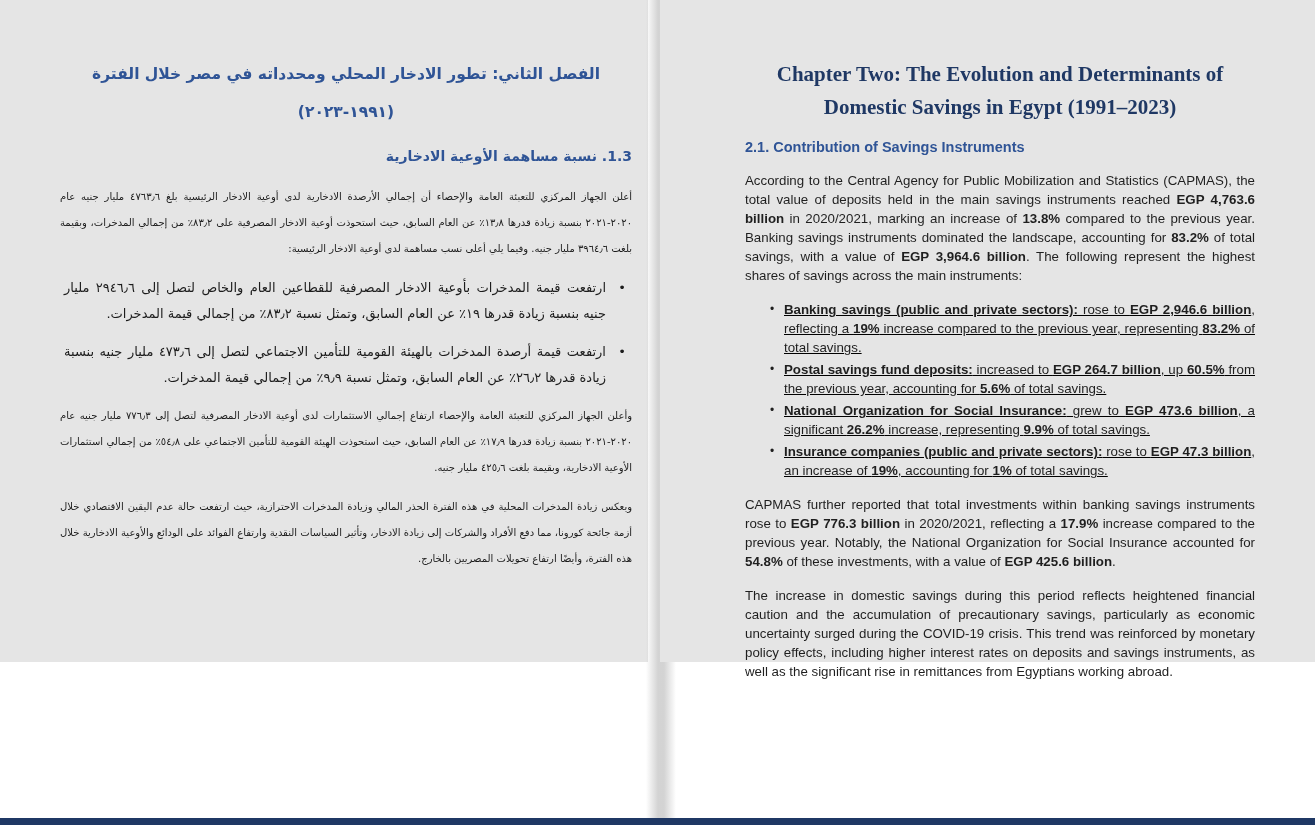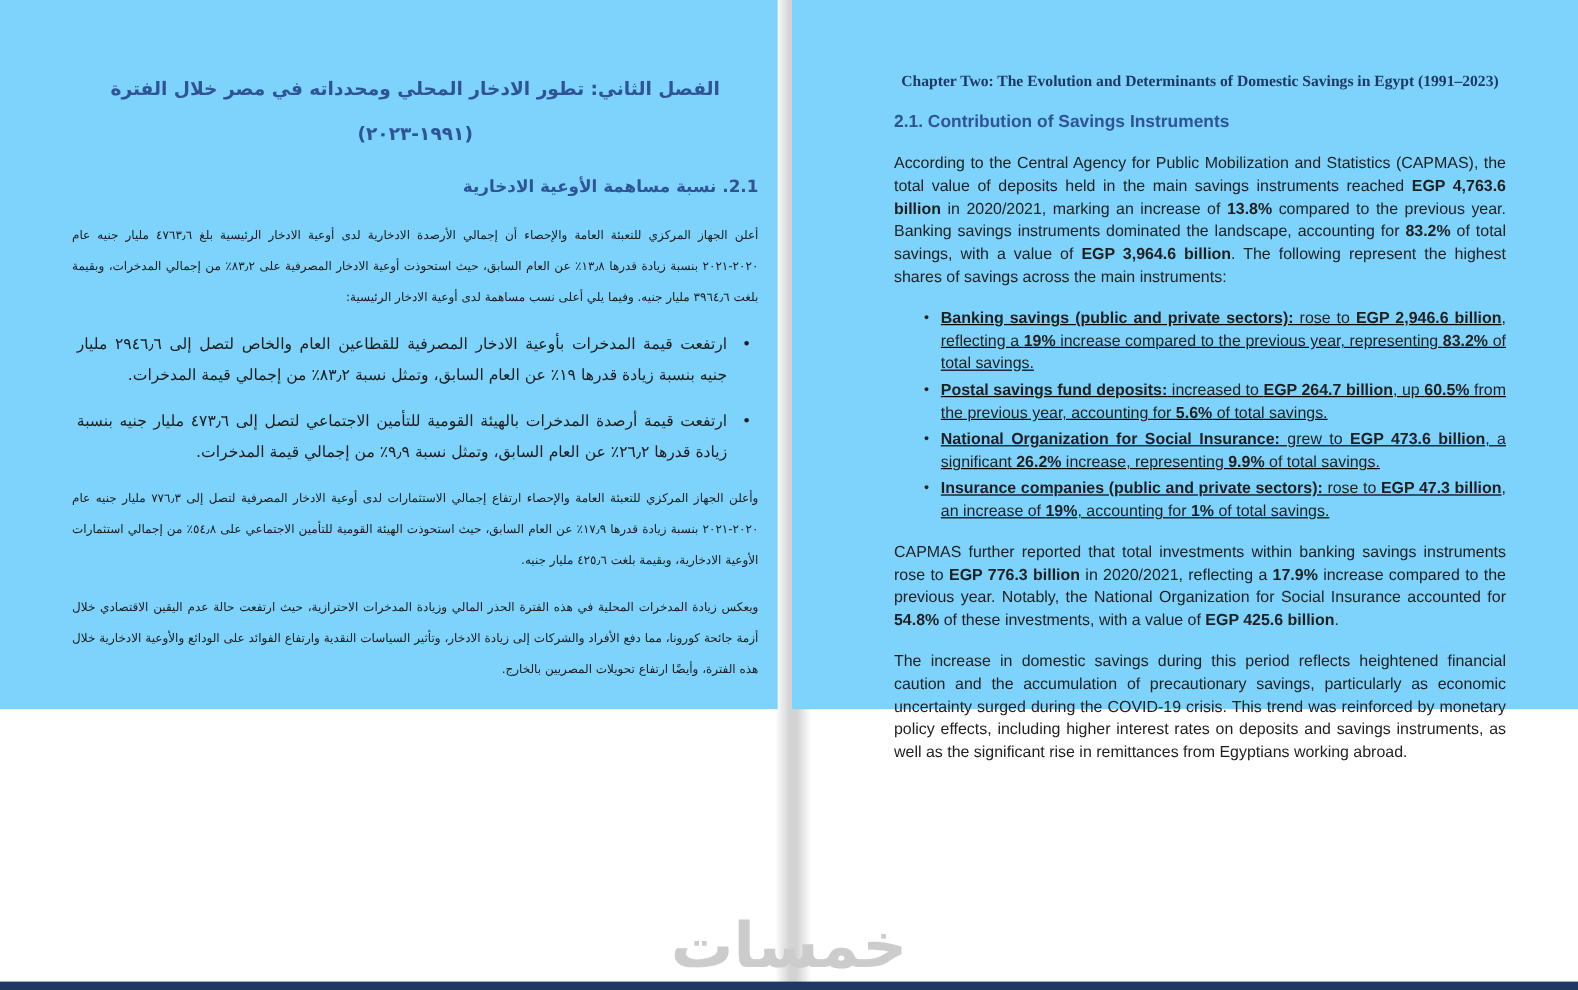--- a/index.html
+++ b/index.html
@@ -2,37 +2,37 @@
 <html style="--title-blue: #1f3864; --heading-blue: #2f5496; --bar-navy: #1f3864; --watermark-gray: #cccccc;"><head>
 <meta charset="utf-8">
 <style>
   * { margin:0; padding:0; box-sizing:border-box; }
   html,body { background:#ffffff; }
   .canvas {
     position:relative; width:1315px; height:825px;
     background:#ffffff; overflow:hidden;
     font-family:"Liberation Sans","DejaVu Sans",sans-serif;
   }
-  .page { position:absolute; top:0; height:591px; background:#7dd3fc; }
+  .page { position:absolute; top:0; height:662px; background:#e5e5e5; }
 
   
   .page-ar { left:0; width:648px; padding:62px 16px 0 60px; font-family:"DejaVu Sans",sans-serif; }
   .ar-title { text-align:center; font-weight:bold; font-size:15.5px; color:var(--heading-blue,#2f5496); margin-bottom:24px; }
   .ar-title-line { line-height:1.55; margin-bottom:14px; }
   .ar-heading { text-align:right; font-size:14px; font-weight:bold; color:var(--heading-blue,#2f5496); margin-bottom:20px; }
   .ar-para { text-align:justify; font-size:10px; line-height:26px; color:#1c1c1c; margin-bottom:13px; }
   .ar-bullets { list-style:none; margin:2px 0 8px 4px; }
   .ar-bullet { position:relative; padding-right:26px; text-align:justify; font-size:13px; line-height:26px; color:#1c1c1c; margin-bottom:12px; }
   .ar-bullet::before { content:"•"; position:absolute; right:6px; top:0; color:#1c1c1c; }
 
   
   .page-en { left:660px; width:655px; padding:58px 60px 0 85px; }
   .en-title {
     text-align:center; font-family:"Liberation Serif","DejaVu Serif",serif;
-    font-size:13px; font-weight:bold; line-height:1.55;
+    font-size:21px; font-weight:bold; line-height:1.55;
     color:var(--title-blue,#1f3864); margin-bottom:16px;
   }
   .en-heading { font-size:14.5px; font-weight:bold; color:var(--heading-blue,#2f5496); margin-bottom:16px; }
   .en-para { text-align:justify; font-size:13.3px; line-height:19px; color:#1f1f1f; margin-bottom:15px; }
   .en-para b, .en-bullet b { font-weight:bold; }
   .en-bullets { list-style:none; margin:0 0 15px 22px;text-decoration:underline; }
   .en-bullet { position:relative; padding-left:17px; text-align:justify; font-size:13.3px; line-height:19px; color:#1f1f1f; margin-bottom:3px; }
   .en-bullet::before { content:"•"; position:absolute; left:3px; top:0; font-size:12px; color:#1f1f1f; }
 
   
@@ -53,21 +53,21 @@
 </head>
 <body>
 
 <div class="canvas">
 
   <section class="page page-ar" dir="rtl" lang="ar">
     <div class="ar-title">
       <div class="ar-title-line">الفصل الثاني: تطور الادخار المحلي ومحدداته في مصر خلال الفترة</div>
       <div class="ar-title-line">(١٩٩١-٢٠٢٣)</div>
     </div>
-    <h2 class="ar-heading">2.1. نسبة مساهمة الأوعية الادخارية</h2>
+    <h2 class="ar-heading">1.3. نسبة مساهمة الأوعية الادخارية</h2>
     <p class="ar-para">أعلن الجهاز المركزي للتعبئة العامة والإحصاء أن إجمالي الأرصدة الادخارية لدى أوعية الادخار الرئيسية بلغ ٤٧٦٣٫٦ مليار جنيه عام ٢٠٢٠-٢٠٢١ بنسبة زيادة قدرها ١٣٫٨٪ عن العام السابق، حيث استحوذت أوعية الادخار المصرفية على ٨٣٫٢٪ من إجمالي المدخرات، وبقيمة بلغت ٣٩٦٤٫٦ مليار جنيه. وفيما يلي أعلى نسب مساهمة لدى أوعية الادخار الرئيسية:</p>
     <ul class="ar-bullets">
       <li class="ar-bullet">ارتفعت قيمة المدخرات بأوعية الادخار المصرفية للقطاعين العام والخاص لتصل إلى ٢٩٤٦٫٦ مليار جنيه بنسبة زيادة قدرها ١٩٪ عن العام السابق، وتمثل نسبة ٨٣٫٢٪ من إجمالي قيمة المدخرات.</li>
       <li class="ar-bullet">ارتفعت قيمة أرصدة المدخرات بالهيئة القومية للتأمين الاجتماعي لتصل إلى ٤٧٣٫٦ مليار جنيه بنسبة زيادة قدرها ٢٦٫٢٪ عن العام السابق، وتمثل نسبة ٩٫٩٪ من إجمالي قيمة المدخرات.</li>
     </ul>
     <p class="ar-para">وأعلن الجهاز المركزي للتعبئة العامة والإحصاء ارتفاع إجمالي الاستثمارات لدى أوعية الادخار المصرفية لتصل إلى ٧٧٦٫٣ مليار جنيه عام ٢٠٢٠-٢٠٢١ بنسبة زيادة قدرها ١٧٫٩٪ عن العام السابق، حيث استحوذت الهيئة القومية للتأمين الاجتماعي على ٥٤٫٨٪ من إجمالي استثمارات الأوعية الادخارية، وبقيمة بلغت ٤٢٥٫٦ مليار جنيه.</p>
     <p class="ar-para">ويعكس زيادة المدخرات المحلية في هذه الفترة الحذر المالي وزيادة المدخرات الاحترازية، حيث ارتفعت حالة عدم اليقين الاقتصادي خلال أزمة جائحة كورونا، مما دفع الأفراد والشركات إلى زيادة الادخار، وتأثير السياسات النقدية وارتفاع الفوائد على الودائع والأوعية الادخارية خلال هذه الفترة، وأيضًا ارتفاع تحويلات المصريين بالخارج.</p>
   </section>
 
   <div class="fold"></div>
@@ -79,16 +79,15 @@
     <ul class="en-bullets">
       <li class="en-bullet"><b>Banking savings (public and private sectors):</b><span> rose to </span><b>EGP 2,946.6 billion</b><span>, reflecting a </span><b>19%</b><span> increase compared to the previous year, representing </span><b>83.2%</b><span> of total savings.</span></li>
       <li class="en-bullet"><b>Postal savings fund deposits:</b><span> increased to </span><b>EGP 264.7 billion</b><span>, up </span><b>60.5%</b><span> from the previous year, accounting for </span><b>5.6%</b><span> of total savings.</span></li>
       <li class="en-bullet"><b>National Organization for Social Insurance:</b><span> grew to </span><b>EGP 473.6 billion</b><span>, a significant </span><b>26.2%</b><span> increase, representing </span><b>9.9%</b><span> of total savings.</span></li>
       <li class="en-bullet"><b>Insurance companies (public and private sectors):</b><span> rose to </span><b>EGP 47.3 billion</b><span>, an increase of </span><b>19%</b><span>, accounting for </span><b>1%</b><span> of total savings.</span></li>
     </ul>
     <p class="en-para"><span>CAPMAS further reported that total investments within banking savings instruments rose to </span><b>EGP 776.3 billion</b><span> in 2020/2021, reflecting a </span><b>17.9%</b><span> increase compared to the previous year. Notably, the National Organization for Social Insurance accounted for </span><b>54.8%</b><span> of these investments, with a value of </span><b>EGP 425.6 billion</b><span>.</span></p>
     <p class="en-para">The increase in domestic savings during this period reflects heightened financial caution and the accumulation of precautionary savings, particularly as economic uncertainty surged during the COVID-19 crisis. This trend was reinforced by monetary policy effects, including higher interest rates on deposits and savings instruments, as well as the significant rise in remittances from Egyptians working abroad.</p>
   </section>
 
-  <div class="watermark">خمسات</div>
   <div class="bottom-bar"></div>
 
 </div>
 
 </body></html>

